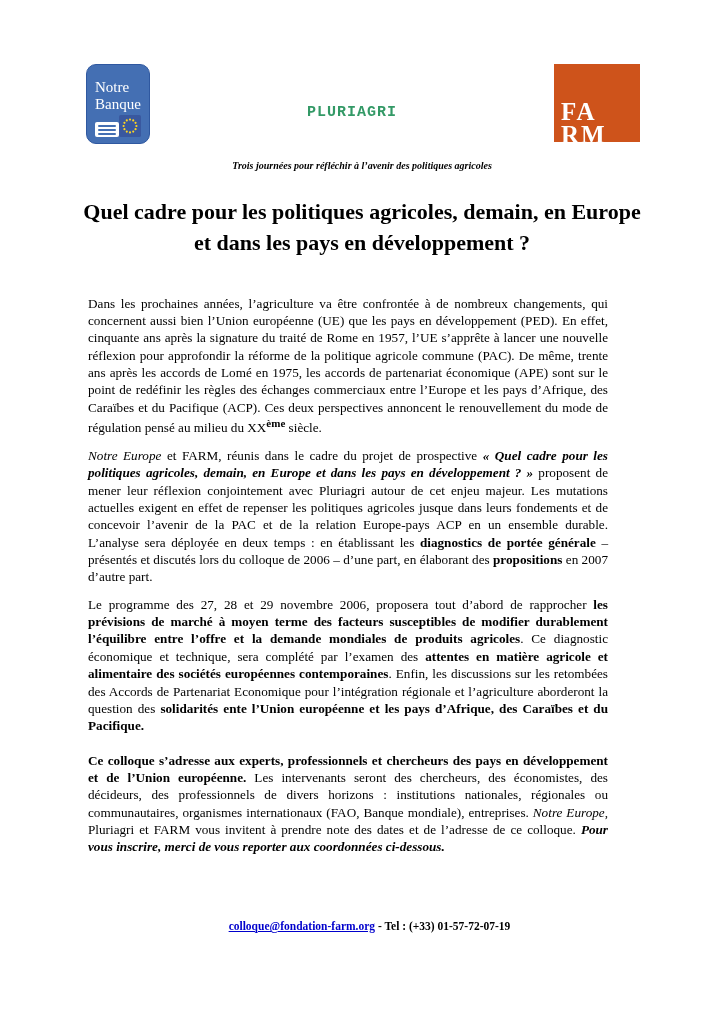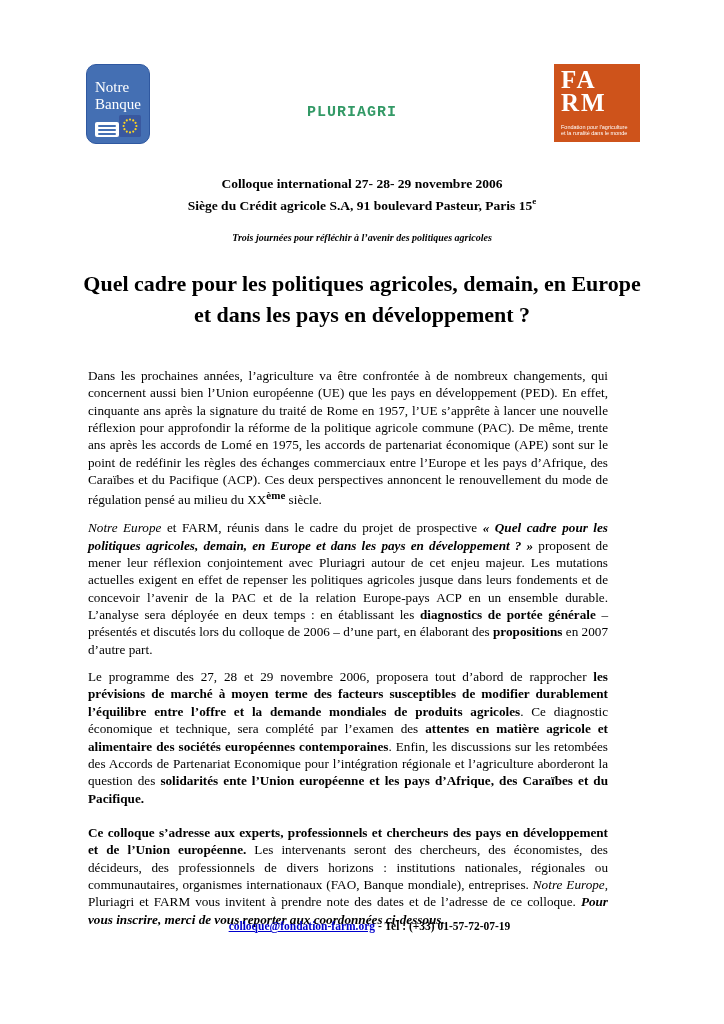--- a/index.html
+++ b/index.html
@@ -51,21 +51,21 @@
     text-align:center;
   }
   .farm-box{
     width:86px;height:78px;box-sizing:border-box;
     background:var(--farm-orange);
     padding:4px 7px 5px;
     display:flex;flex-direction:column;justify-content:space-between;
   }
   .farm-letters{
     color:#fff;font-weight:bold;font-size:25px;line-height:0.92;
-    letter-spacing:2px;font-family:"Liberation Serif", serif;
+    letter-spacing:2px;font-family:"Liberation Serif", serif;margin-top:32px;
   }
   .farm-tagline{
     color:#fff;font-size:5.5px;line-height:1.2;
     font-family:"Liberation Sans", sans-serif;
   }
   
   .event{
     text-align:center;margin-top:30px;
     font-weight:bold;font-size:13.5px;line-height:1.55;
   }
@@ -141,24 +141,20 @@
     <div class="farm-box">
       <div class="farm-letters">
         <span>FA</span><br>
         <span>RM</span>
       </div>
       <div class="farm-tagline">Fondation pour l'agriculture et la ruralité dans le monde</div>
     </div>
 
   </div>
 
-  <div class="event">
-    <div>Colloque international 27- 28- 29 novembre 2006</div>
-    <div><span class="seg-bold">Siège du Crédit agricole S.A, 91 boulevard Pasteur, Paris 15</span><sup class="seg-bold">e</sup></div>
-  </div>
 
   <div class="subtitle">Trois journées pour réfléchir à l’avenir des politiques agricoles</div>
 
   <h1 class="title">Quel cadre pour les politiques agricoles, demain, en Europe et dans les pays  en développement ?</h1>
 
   <div class="body">
     <p class="para"><span>Dans les prochaines années, l’agriculture va  être confrontée à de nombreux changements, qui concernent aussi bien l’Union européenne (UE) que les pays en développement (PED). En effet, cinquante ans après la signature du traité de Rome en  1957, l’UE s’apprête à lancer une nouvelle réflexion pour approfondir la réforme de la politique agricole commune (PAC). De même, trente ans après les accords de Lomé en 1975, les accords de partenariat économique (APE) sont sur le point de redéfinir les règles des échanges commerciaux entre l’Europe et les pays d’Afrique, des Caraïbes et du Pacifique (ACP). Ces deux perspectives annoncent le renouvellement du mode de régulation pensé au milieu du XX</span><sup class="seg-bold">ème</sup><span> siècle.</span></p>
     <p class="para"><span class="seg-italic">Notre Europe</span><span> et FARM, réunis dans le cadre du projet de prospective </span><span class="seg-bold seg-italic">« Quel cadre pour les politiques agricoles, demain, en Europe et dans les pays en développement ? »</span><span> proposent de mener leur réflexion conjointement avec Pluriagri autour de cet enjeu majeur. Les mutations actuelles exigent en effet de repenser les politiques agricoles jusque dans leurs fondements et de concevoir l’avenir de la PAC et de la relation Europe-pays ACP en un ensemble durable. L’analyse sera déployée en deux temps : en établissant les </span><span class="seg-bold">diagnostics de portée générale</span><span> – présentés et discutés lors du colloque de 2006 –  d’une part, en élaborant des </span><span class="seg-bold">propositions</span><span> en 2007 d’autre part.</span></p>
     <p class="para"><span>Le programme des 27, 28 et 29 novembre 2006, proposera tout d’abord de rapprocher </span><span class="seg-bold">les prévisions de marché à moyen terme des facteurs susceptibles de modifier durablement l’équilibre entre l’offre et  la  demande mondiales de produits agricoles</span><span>. Ce diagnostic économique et technique, sera complété par l’examen des </span><span class="seg-bold">attentes en matière agricole et alimentaire des sociétés européennes contemporaines</span><span>. Enfin, les discussions sur les retombées des Accords de Partenariat Economique pour l’intégration régionale et l’agriculture aborderont la question des </span><span class="seg-bold">solidarités ente l’Union européenne et les pays d’Afrique, des Caraïbes et du Pacifique.</span></p>
     <p class="para para-last"><span class="seg-bold">Ce colloque s’adresse aux experts, professionnels et chercheurs des pays en développement et de l’Union européenne.</span><span> Les intervenants seront des chercheurs, des économistes, des décideurs, des professionnels de divers horizons : institutions nationales, régionales ou communautaires, organismes internationaux (FAO, Banque mondiale), entreprises. </span><span class="seg-italic">Notre Europe</span><span>, Pluriagri et FARM  vous invitent à prendre note des dates et de l’adresse de ce colloque. </span><span class="seg-bold seg-italic">Pour vous inscrire, merci de vous reporter aux coordonnées ci-dessous.</span></p>

